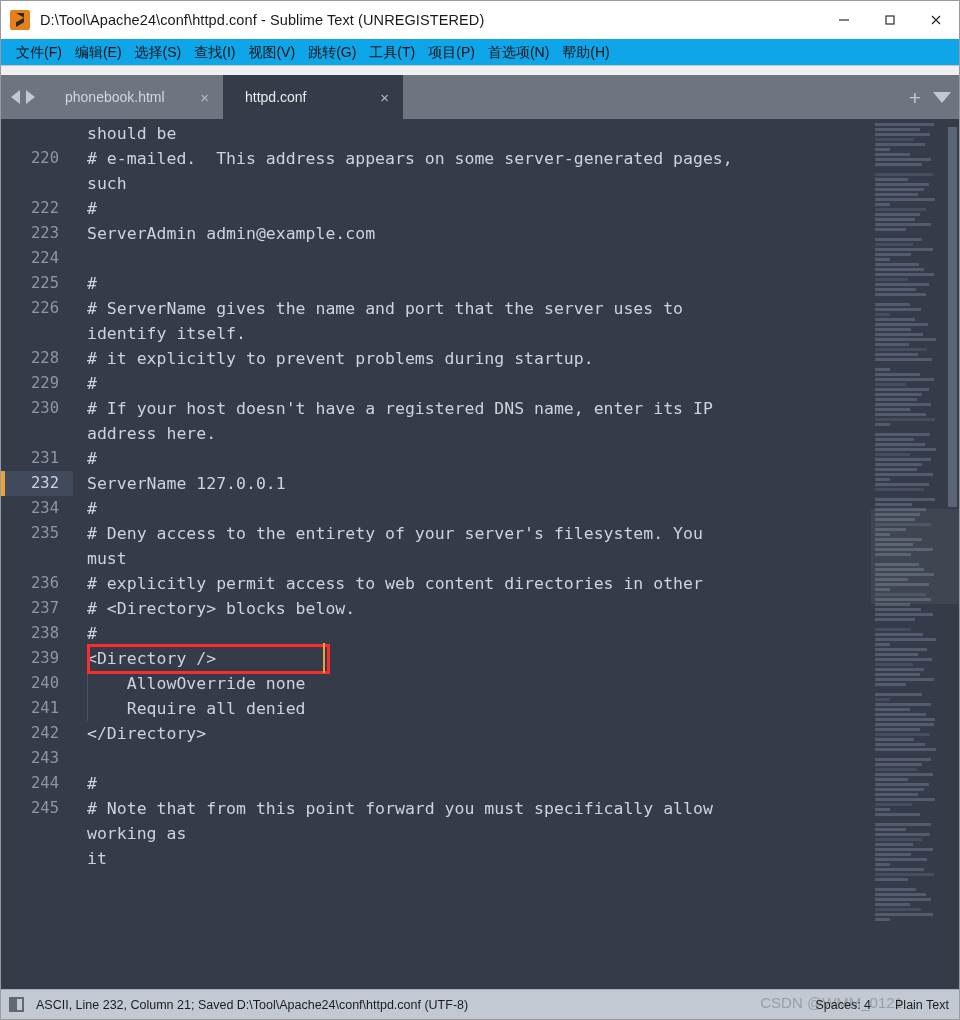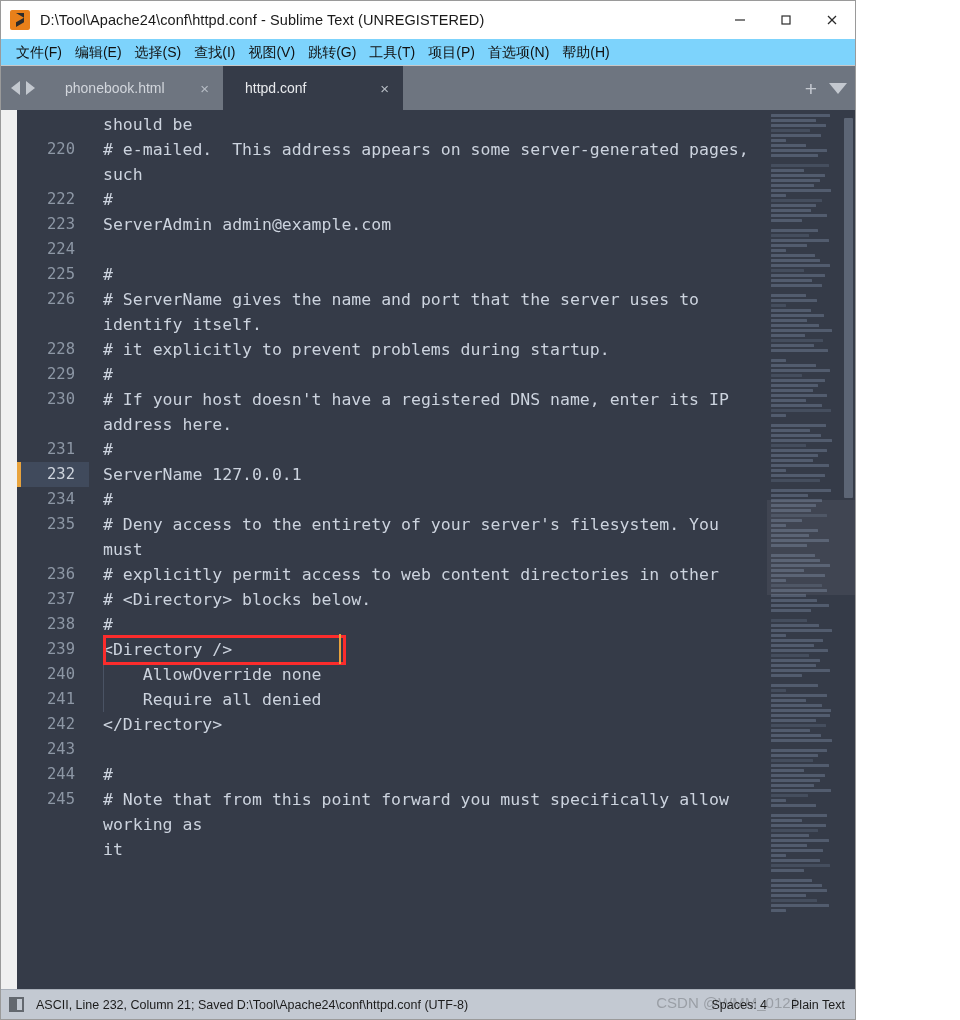--- a/index.html
+++ b/index.html
@@ -3,21 +3,21 @@
 <meta charset="utf-8">
 <style>
   * { box-sizing: border-box; margin: 0; padding: 0; }
   html, body {
     width: 960px; height: 1020px;
     font-family: "Liberation Sans", sans-serif;
     background: #ffffff;
     overflow: hidden;
   }
   #app {
-    width: 856px; height: 1020px;
+    width: 960px; height: 1020px;
     position: relative;
     display: flex; flex-direction: column;
     border: 1px solid #9a9a9a;
     background: #f0f0f0;
     justify-content: center;
   }
 
   
   .titlebar {
     height: 38px; flex: 0 0 38px;
@@ -52,38 +52,39 @@
   .win-btn {
     width: 46px; height: 38px;
     display: flex; align-items: center; justify-content: center;
     color: #2b2b2b;
   }
   .win-btn svg { display: block; }
 
   
   .menubar {
     height: 27px; flex: 0 0 27px;
-    background: #7dd3fc;
+    background: #0ea5e9;
     display: flex; align-items: center;
     padding-left: 9px;
     border-bottom: 1px solid #c8c8c8;
   }
   .menu-item {
     font-size: 14px; color: #111111;
     padding: 2px 7px 2px 6px;
     white-space: nowrap;
     line-height: 20px;
   }
 
   
   .tabbar {
     height: 44px; flex: 0 0 44px;
     background: #6e7580;
     display: flex; align-items: flex-end;
     position: relative;
+    margin-top: 9px;
   }
   .tab-nav {
     display: flex; align-items: center;
     height: 44px; padding: 0 8px 0 10px;
     gap: 6px;
   }
   .tab-nav .arrow {
     width: 0; height: 0;
   }
   .arrow-left {
@@ -135,21 +136,20 @@
     border-top: 11px solid #c3c8cf;
   }
 
   
   .editor-wrap {
     flex: 1 1 auto;
     display: flex;
     background: #353b48;
     position: relative;
     overflow: hidden;
-    margin-left: 16px;
   }
   .code-area {
     flex: 1 1 auto;
     position: relative;
     overflow: hidden;
     padding-top: 2px;
   }
   .code-line {
     display: flex;
     font-family: "DejaVu Sans Mono", monospace;

